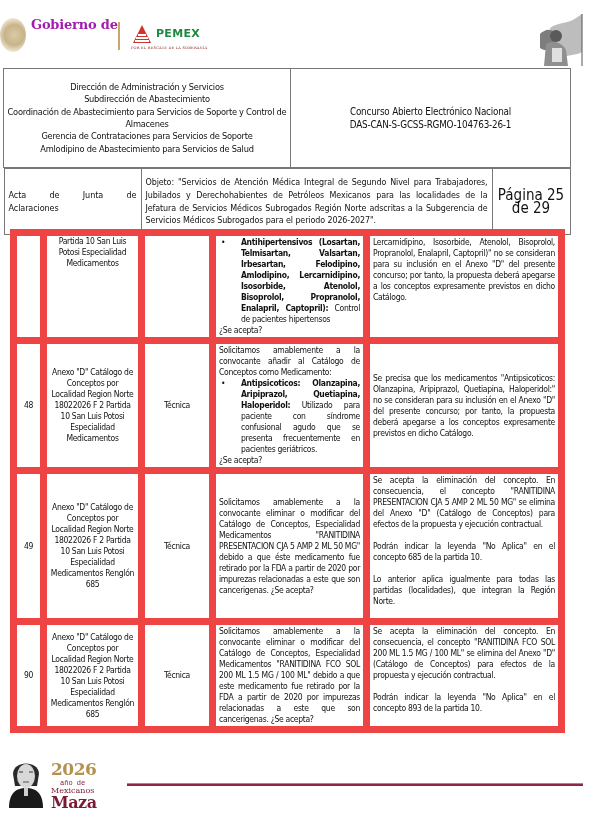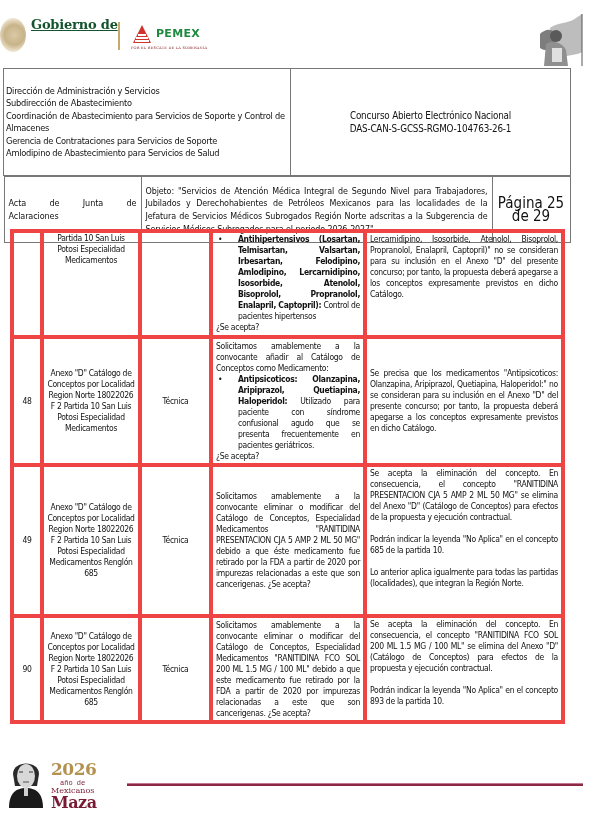--- a/index.html
+++ b/index.html
@@ -3,41 +3,41 @@
 <meta charset="utf-8">
 <style>
   * { box-sizing: border-box; margin: 0; padding: 0; }
   html, body { width: 601px; height: 822px; background: #ffffff; overflow: hidden; }
   body { position: relative; font-family: "DejaVu Sans", sans-serif; color: #111; }
 
   
   .logo-gob { position: absolute; left: 0; top: 14px; width: 230px; height: 44px; }
   .escudo { position: absolute; left: 0; top: 4px; width: 26px; height: 34px; border-radius: 50%;
             background: radial-gradient(circle at 55% 50%, #d9c9a5 0%, #c8b48a 45%, #efe6d2 75%, #fff 100%); }
-  .gob-small { position: absolute; left: 31px; top: 3px; font-family: "DejaVu Serif", serif; font-size: 13px; color: #14532d; font-weight: bold; letter-spacing: -0.2px; text-decoration: underline; }
+  .gob-small { position: absolute; left: 31px; top: 3px; font-family: "DejaVu Serif", serif; font-size: 13px; color: #a21caf; font-weight: bold; letter-spacing: -0.2px; }
   .gob-big { position: absolute; left: 31px; top: 16px; font-family: "DejaVu Serif", serif; font-size: 22px; color: #7a1b35; font-weight: bold; letter-spacing: -0.5px; line-height: 24px; }
   .gob-sep { position: absolute; left: 118px; top: 8px; width: 2px; height: 28px; background: #c8a96a; }
   .pemex-mark { position: absolute; left: 131px; top: 10px; width: 22px; height: 20px; }
   .pemex-text { position: absolute; left: 156px; top: 13px; font-family: "DejaVu Sans", sans-serif; font-weight: bold; font-size: 11px; color: #1f8a3f; letter-spacing: 0.3px; }
   .pemex-sub { position: absolute; left: 131px; top: 32px; font-family: "DejaVu Serif", serif; font-size: 3.6px; color: #8a2a2a; letter-spacing: 0.2px; white-space: nowrap; }
   .flag-img { position: absolute; left: 532px; top: 12px; width: 54px; height: 56px; }
 
   
   .info { position: absolute; left: 3px; top: 68px; width: 568px; border-collapse: collapse; font-family: "DejaVu Sans Condensed", "DejaVu Sans", sans-serif; }
   .info td { border: 1px solid #777; vertical-align: middle; }
-  .c-left { width: 287px; height: 99px; text-align: left; font-size: 9.2px; line-height: 12.4px; padding: 16px 2px; letter-spacing: -0.25px; }
+  .c-left { width: 287px; height: 99px; text-align: center; font-size: 9.2px; line-height: 12.4px; padding: 7px 2px; letter-spacing: -0.25px; }
   .c-right { text-align: center; font-size: 9.8px; line-height: 13px; letter-spacing: -0.2px; }
   .c-acta { width: 137px; height: 66px; font-size: 9px; line-height: 12.5px; padding: 16px 4px; text-align: justify; text-align-last: left; letter-spacing: -0.1px; }
   .acta-line1 { display: flex; justify-content: space-between; }
   .c-obj { font-size: 8.9px; line-height: 12.6px; padding: 0 4px; text-align: justify; letter-spacing: -0.1px; }
   .c-page { width: 78px; text-align: center; font-size: 15px; line-height: 13px; }
 
   
   .main { position: absolute; left: 10px; top: 229px; width: 555px; border-collapse: collapse; font-family: "DejaVu Sans Condensed", "DejaVu Sans", sans-serif; letter-spacing: -0.3px; }
-  .main td { border: 4px solid #ef4444; vertical-align: middle; font-size: 8.5px; line-height: 11px; }
+  .main td { border: 7px solid #ef4444; vertical-align: middle; font-size: 8.5px; line-height: 11px; }
   .col-num { width: 30px; text-align: center; }
   .col-ref { width: 98px; text-align: center; padding: 0 2px; }
   .col-type { width: 71px; text-align: center; }
   .col-q { width: 154px; padding: 1px 3px; text-align: justify; }
   .col-a { padding: 1px 3px; text-align: justify; }
   .main td.top { vertical-align: top; }
   .bul { display: flex; }
   .bul .dot { width: 22px; flex: 0 0 22px; padding-left: 2px; }
   .bul .txt { flex: 1; text-align: justify; }
   .b { font-weight: bold; }

